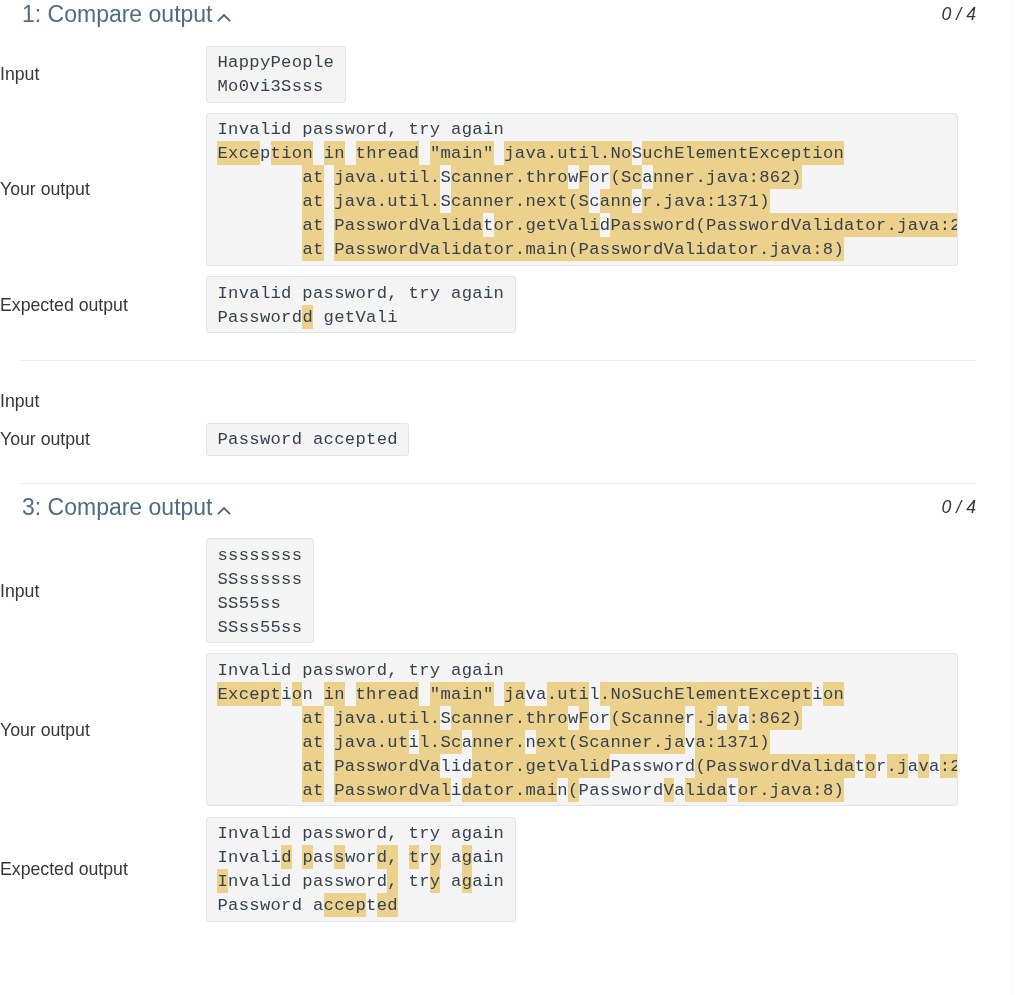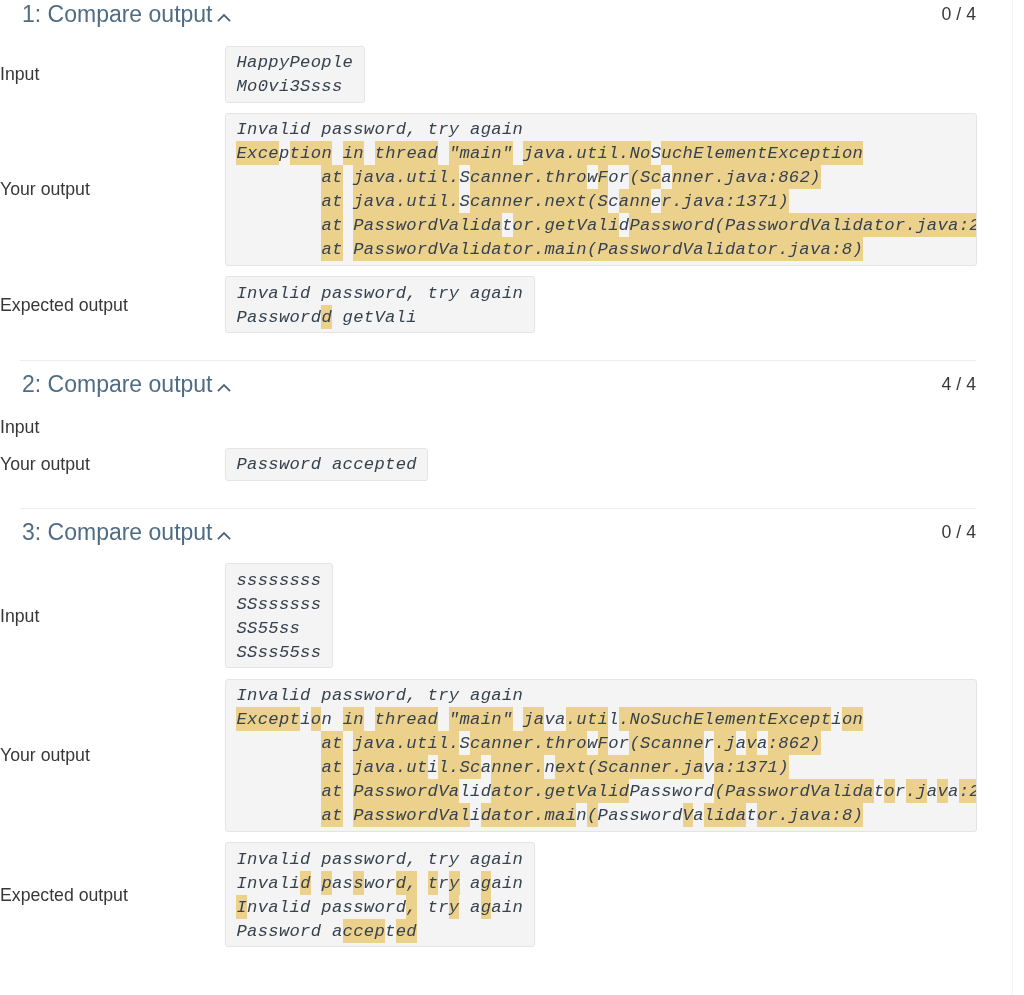--- a/index.html
+++ b/index.html
@@ -28,32 +28,32 @@
   .sec-title {
     color: #4f6c85;
     font-size: 23px; line-height: 22px;
     white-space: pre; position: relative;
   }
   .chev { display: inline-block; width: 14px; height: 10px; margin-left: 4.3px;
           position: relative; top: 1px; vertical-align: baseline; }
   .chev svg { display: block; position: absolute; left: 0; top: 0; }
   .sec-score {
     margin-left: auto; color: #373737;
-    font-size: 17.7px; line-height: 22px; white-space: pre;
+    font-size: 17.7px; line-height: 22px; white-space: pre; font-style: italic;
   }
 
   .rows { padding-top: 20.3px; }
   .row { display: flex; align-items: center; }
   .row + .row { margin-top: 10.3px; }
   .row-label {
     flex: 0 0 200px; width: 200px; text-align: left;
     font-size: 17.7px; line-height: 22px; color: #373737;
     white-space: pre;
   }
-  .row-value { margin-left: 25px; min-width: 0; font-style: italic; }
+  .row-value { margin-left: 6px; min-width: 0; }
 
   .outbox {
     display: inline-block;
     background: #f4f4f4;
     border: 1px solid #e4e4e4;
     border-radius: 3px;
     padding: 3.5px 10.4px;
     font-family: "Liberation Mono", monospace;
     font-size: 17.2px;
     letter-spacing: 0.307px;
@@ -90,26 +90,20 @@
             </div>
           </div>
           <div class="row">
             <div class="row-label">Expected output</div>
             <div class="row-value"><div class="outbox"><div class="ln"><span>Invalid password, try again</span></div><div class="ln"><span>Password</span><span class="hl">d</span><span> getVali</span></div></div></div>
           </div>
         </div>
       </div>
       <div class="section">
         <div class="divider"></div>
-        <div class="sec-header">
-          <span class="sec-title">2: Compare output<span class="chev"><svg viewBox="0 0 14 10" width="14" height="10">
-                <path d="M0.9 8.2 L7 2.1 L13.1 8.2" fill="none" stroke="#4a6275" stroke-width="1.8" stroke-linejoin="miter"></path>
-              </svg></span></span>
-          <span class="sec-score">4 / 4</span>
-        </div>
         <div class="rows">
           <div class="row">
             <div class="row-label">Input</div>
           </div>
           <div class="row">
             <div class="row-label">Your output</div>
             <div class="row-value"><div class="outbox"><div class="ln"><span>Password accepted</span></div></div></div>
           </div>
         </div>
       </div>

